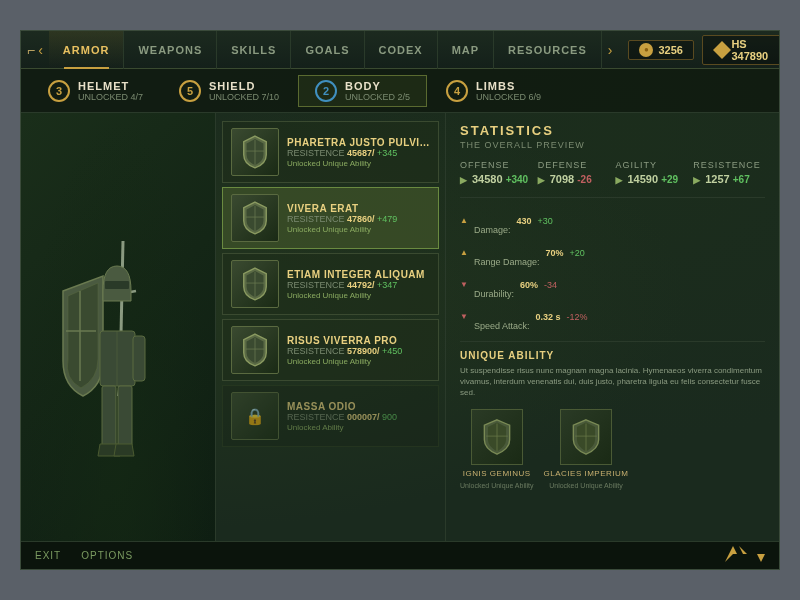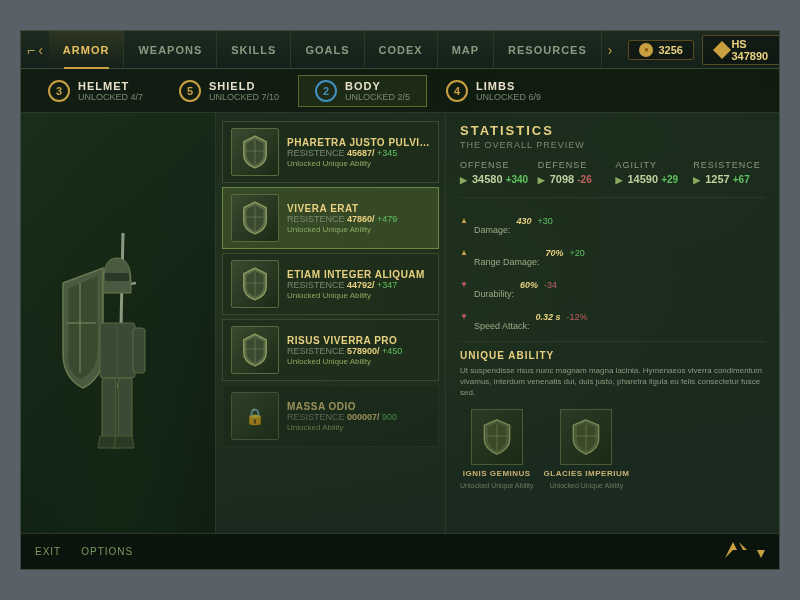--- a/index.html
+++ b/index.html
@@ -263,21 +263,21 @@
       display: flex; flex-direction: column; gap: 3px;
       margin-bottom: 10px;
     }
     .preview-row {
       display: flex; align-items: center; gap: 6px;
       font-size: 9px;
     }
     .prev-arrow-up { color: #c8a040; font-size: 8px; }
     .prev-arrow-down { color: #c06060; font-size: 8px; }
     .prev-label { color: #9aaa88; margin-top: 19px; }
-    .prev-val { color: #e8d080; font-weight: bold; font-style: italic; }
+    .prev-val { color: #e8d080; font-weight: bold; }
     .prev-delta-pos { color: #60c060; }
     .prev-delta-neg { color: #c06060; }
 
     .unique-title {
       color: #e8d080; font-size: 10px; font-weight: bold;
       letter-spacing: 1px; text-transform: uppercase; margin-bottom: 4px;
     }
     .unique-desc {
       color: #8a9a80; font-size: 8px; line-height: 1.4; margin-bottom: 10px;
     }
@@ -288,30 +288,30 @@
     .ability-item {
       display: flex; flex-direction: column; align-items: center; gap: 4px;
     }
     .ability-icon {
       width: 52px; height: 56px;
       background: linear-gradient(135deg, #2a3a25 0%, #1a2a15 100%);
       border: 1px solid #4a5a35;
       display: flex; align-items: center; justify-content: center;
     }
     .ability-name {
-      color: #c8b070; font-size: 8px; font-weight: bold;
+      color: #c8b070; font-size: 8px; font-weight: normal;
       letter-spacing: 0.5px; text-transform: uppercase; text-align: center;
     }
     .ability-sub {
       color: #6a7a60; font-size: 7px; text-align: center;
     }
 
     
     .bottom-bar {
-      height: 36px;
+      height: 28px;
       background: rgba(10,18,10,0.9);
       border-top: 1px solid #2a3a2a;
       display: flex; align-items: center; justify-content: space-between;
       padding: 0 14px; z-index: 10; position: relative;
     }
     .bottom-left { display: flex; gap: 20px; }
     .bottom-btn {
       color: #7a9a60; font-size: 10px; letter-spacing: 1px;
       text-transform: uppercase; cursor: pointer;
     }

